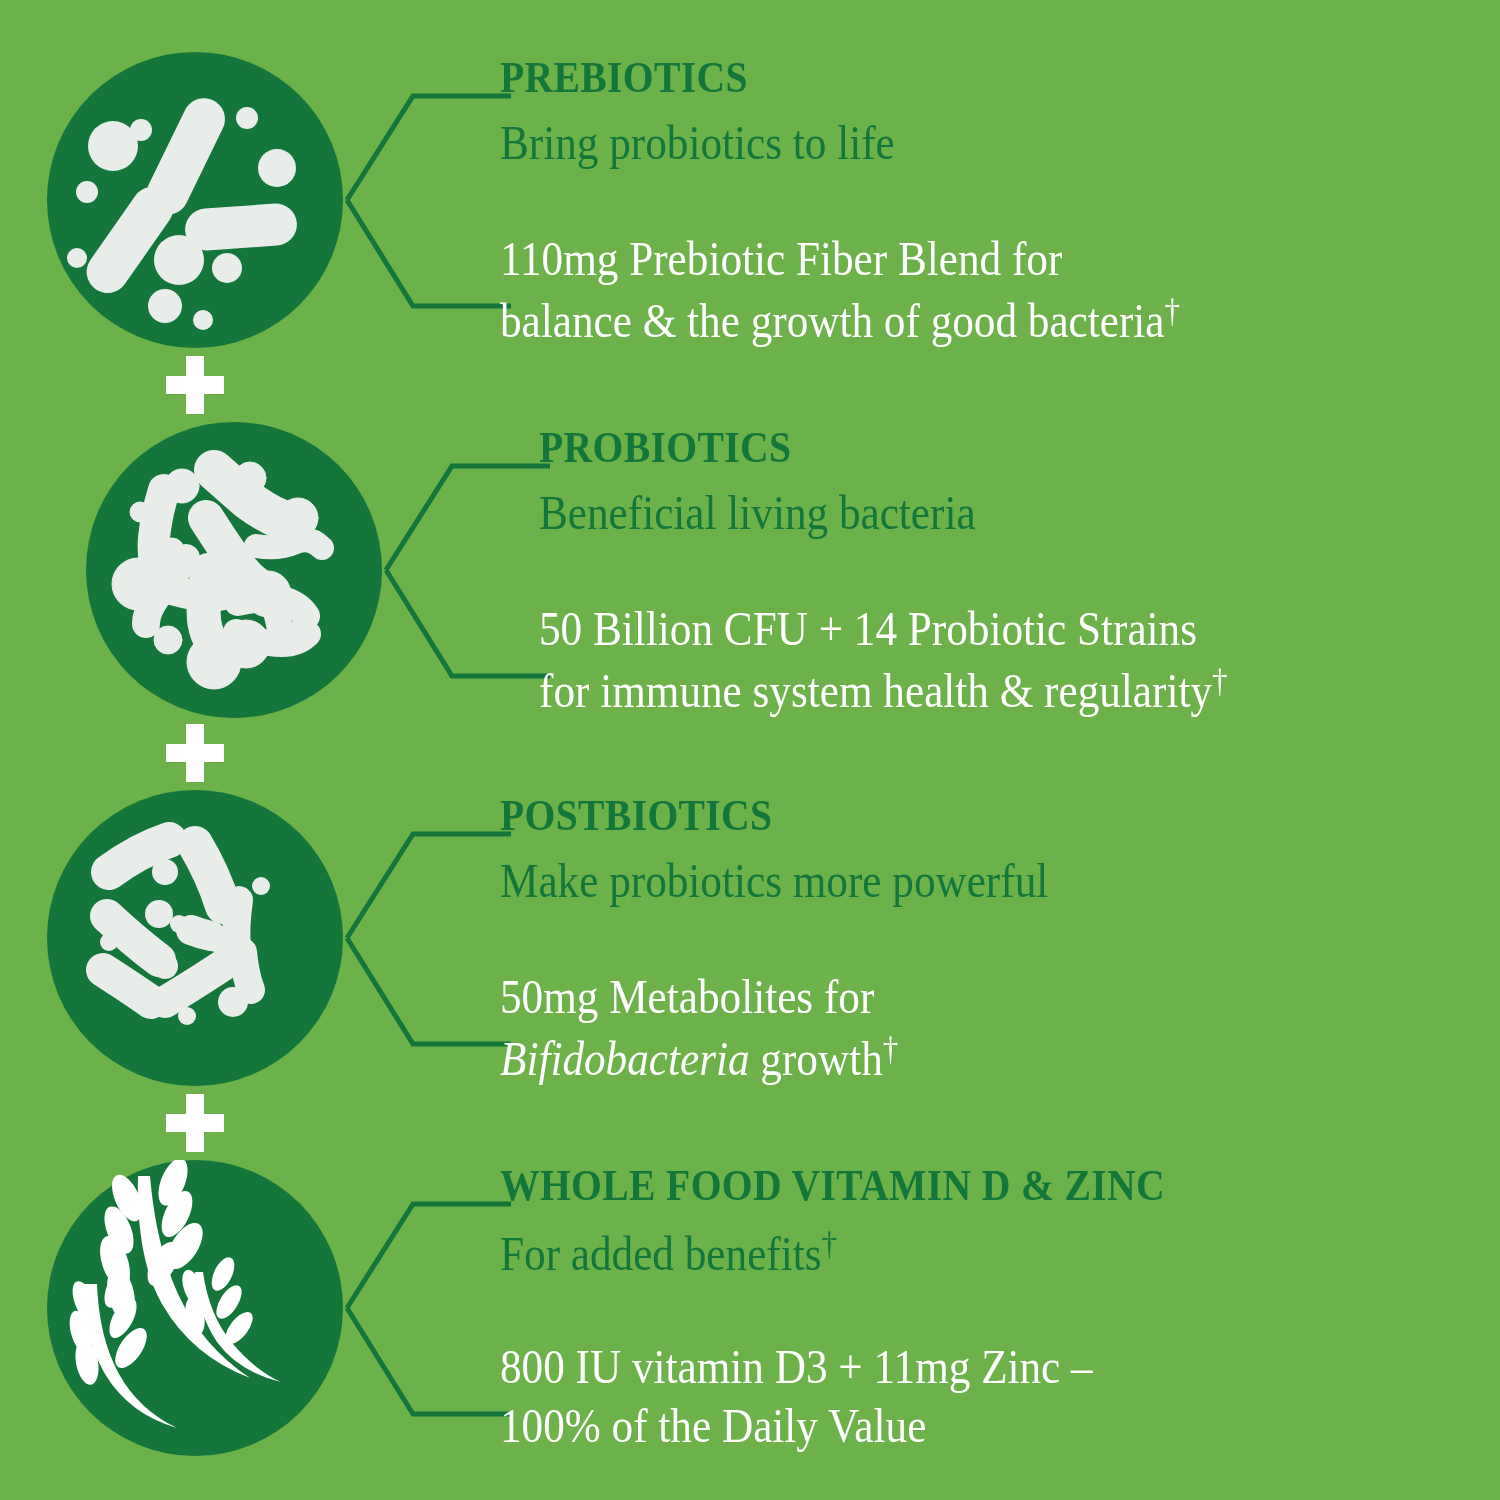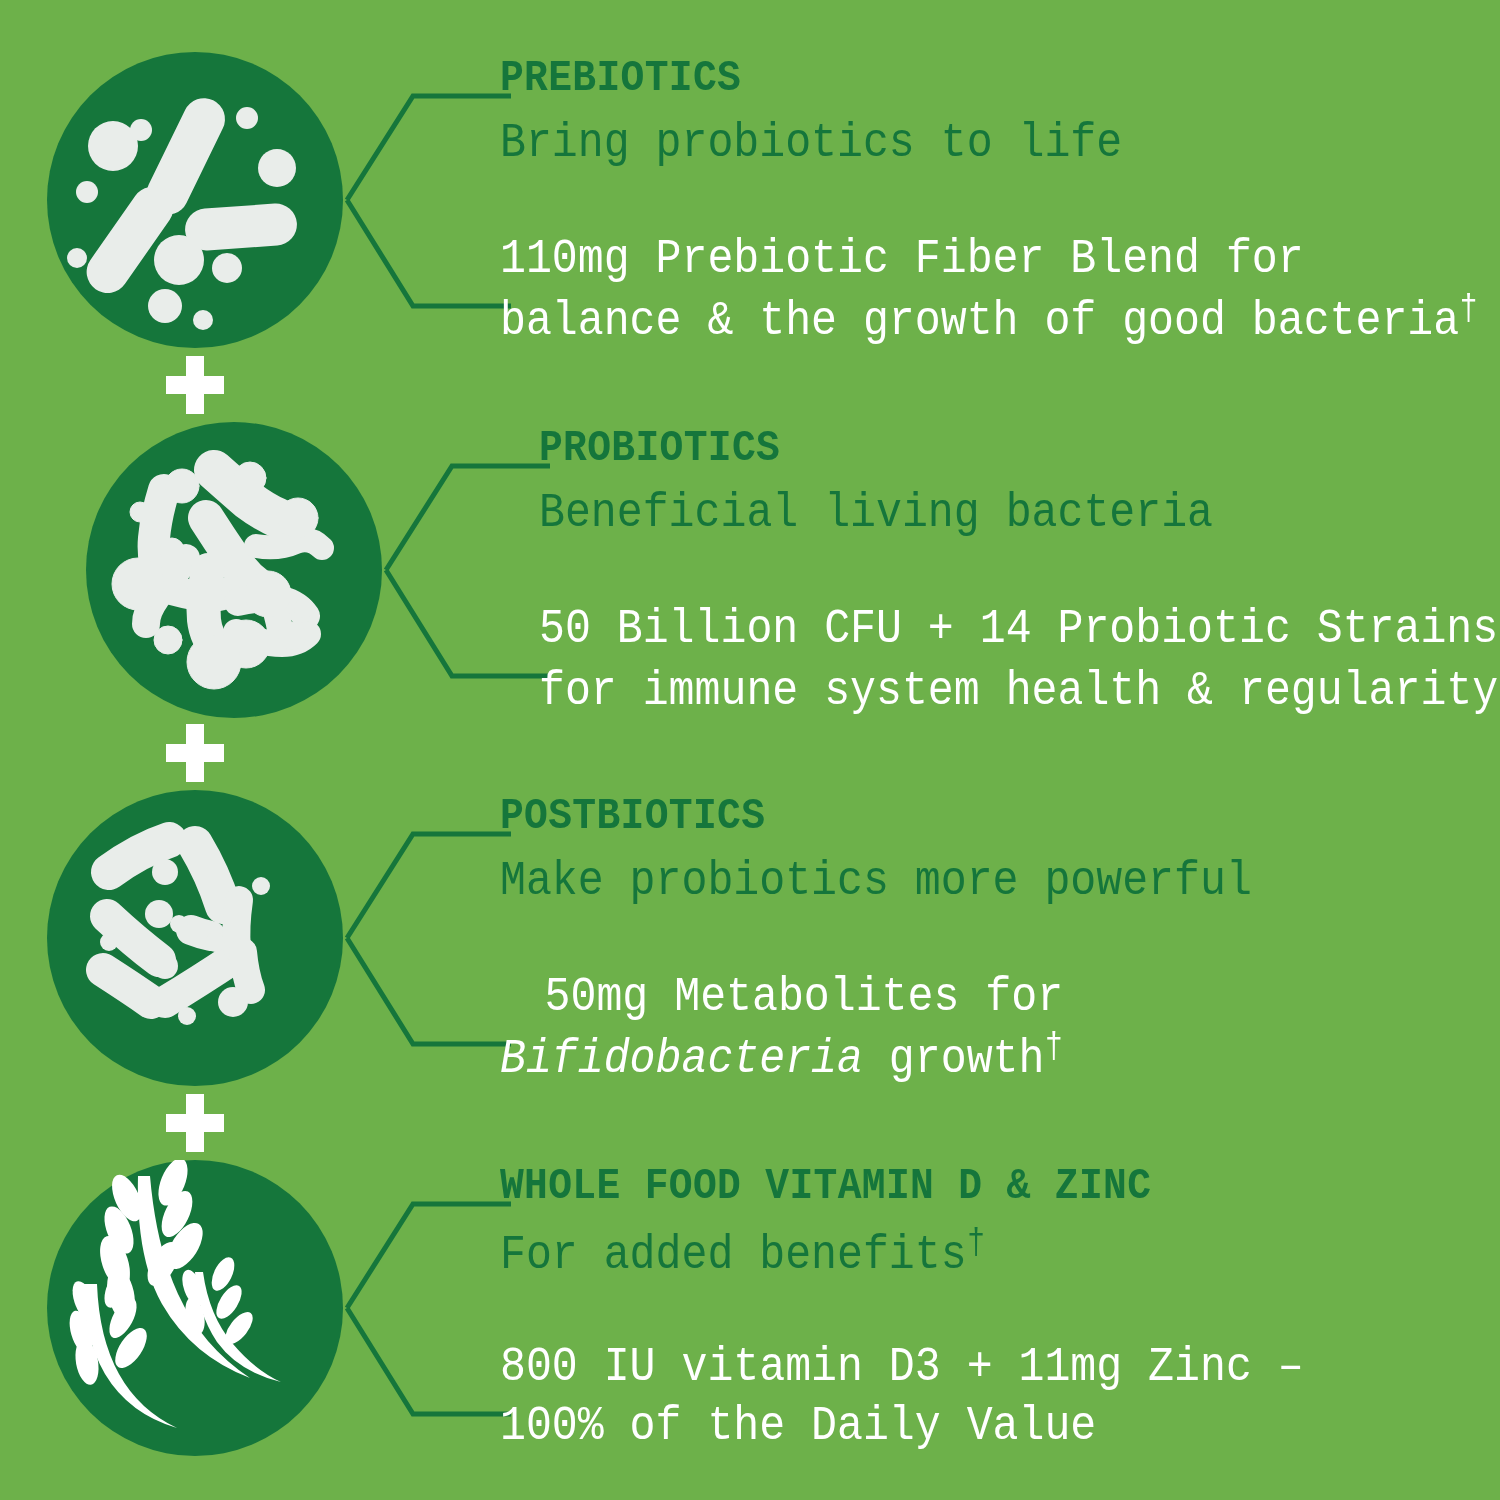--- a/index.html
+++ b/index.html
@@ -7,21 +7,21 @@
     margin: 0;
     padding: 0;
     background: #ffffff;
   }
   #stage {
     position: relative;
     width: 1500px;
     height: 1500px;
     background: #6DB14A;
     overflow: hidden;
-    font-family: Liberation Mono, monospace;
+    font-family: Liberation Serif, serif;
   }
   .row {
     position: absolute;
     left: 0;
     width: 1500px;
     height: 370px;
   }
   .icon-wrap {
     position: absolute;
     left: 47px;
@@ -107,21 +107,21 @@
     transform: scaleX(0.90);
     transform-origin: left top;
   }
   .detail .ln { display: block; white-space: nowrap; }
   .detail i { font-style: italic; }
   .dag { font-size: 0.72em; vertical-align: 0.42em; }
 
   
   #row0 { top: 52px; }
   #row1 { top: 422px; margin-left: 39px; }
-  #row2 { top: 790px; text-align: right; }
+  #row2 { top: 790px; }
   #row3 { top: 1160px; }
 
   #plus0 { top: 350px; }
   #plus1 { top: 718px; }
   #plus2 { top: 1088px; }
 
   .t-head { position: absolute; top: 4px; left: 0; }
   .t-sub  { position: absolute; top: 58px; left: 0; }
   .t-det  { position: absolute; top: 152px; left: 0; }
 </style>

